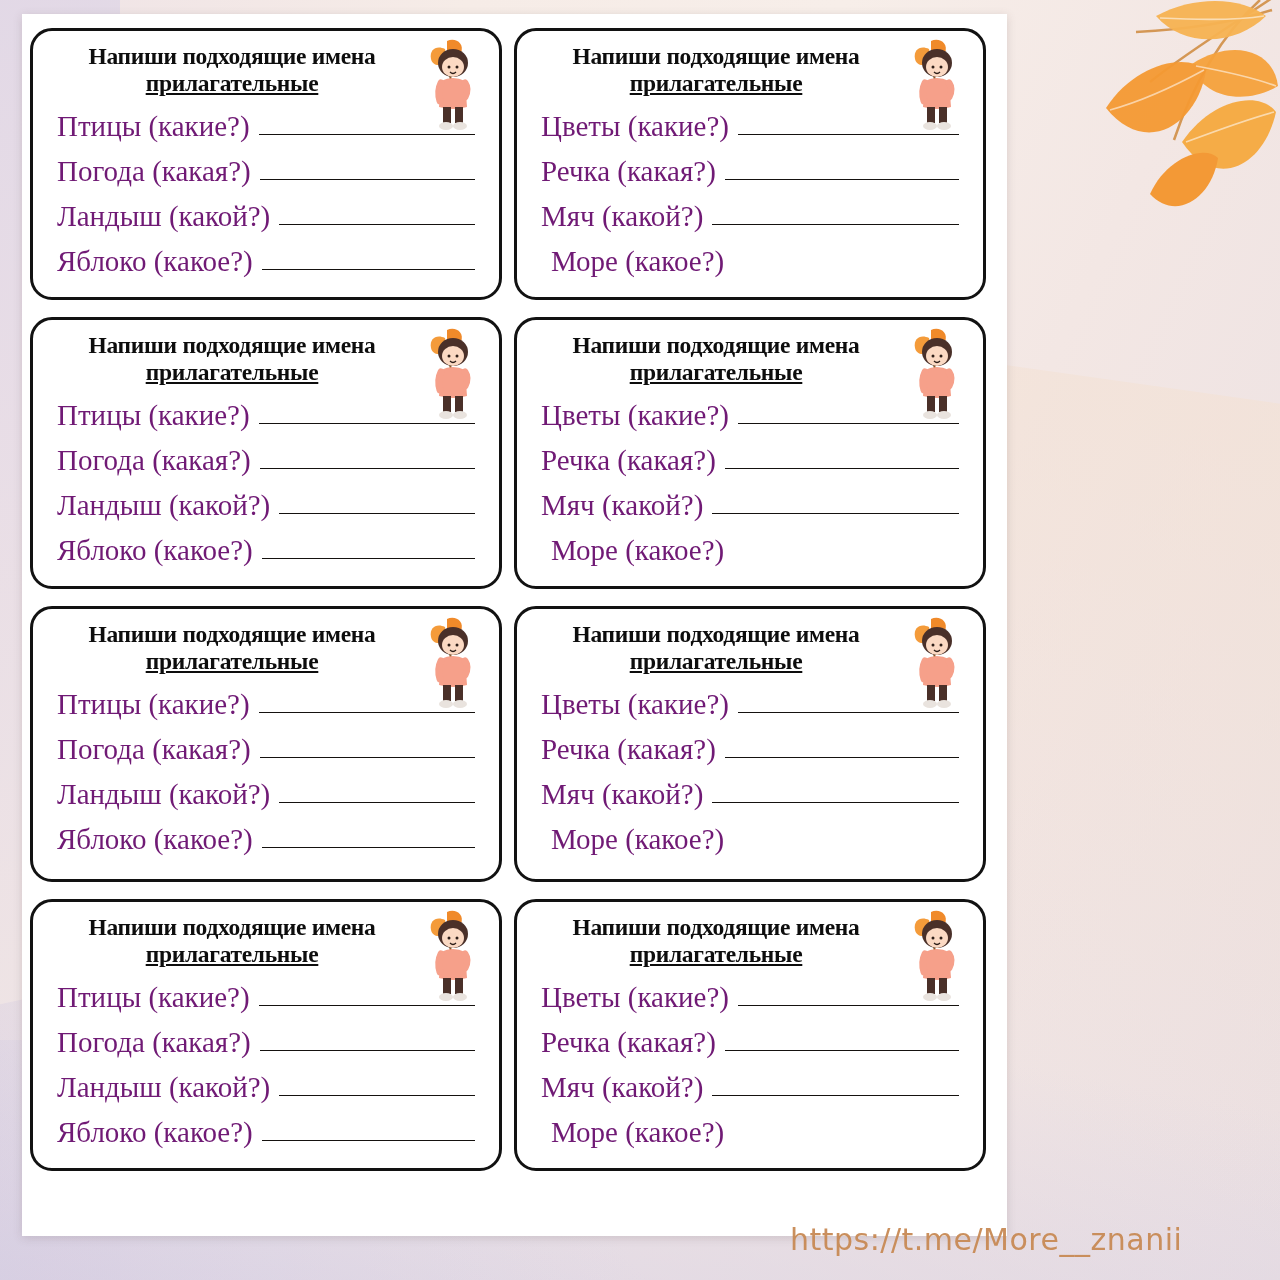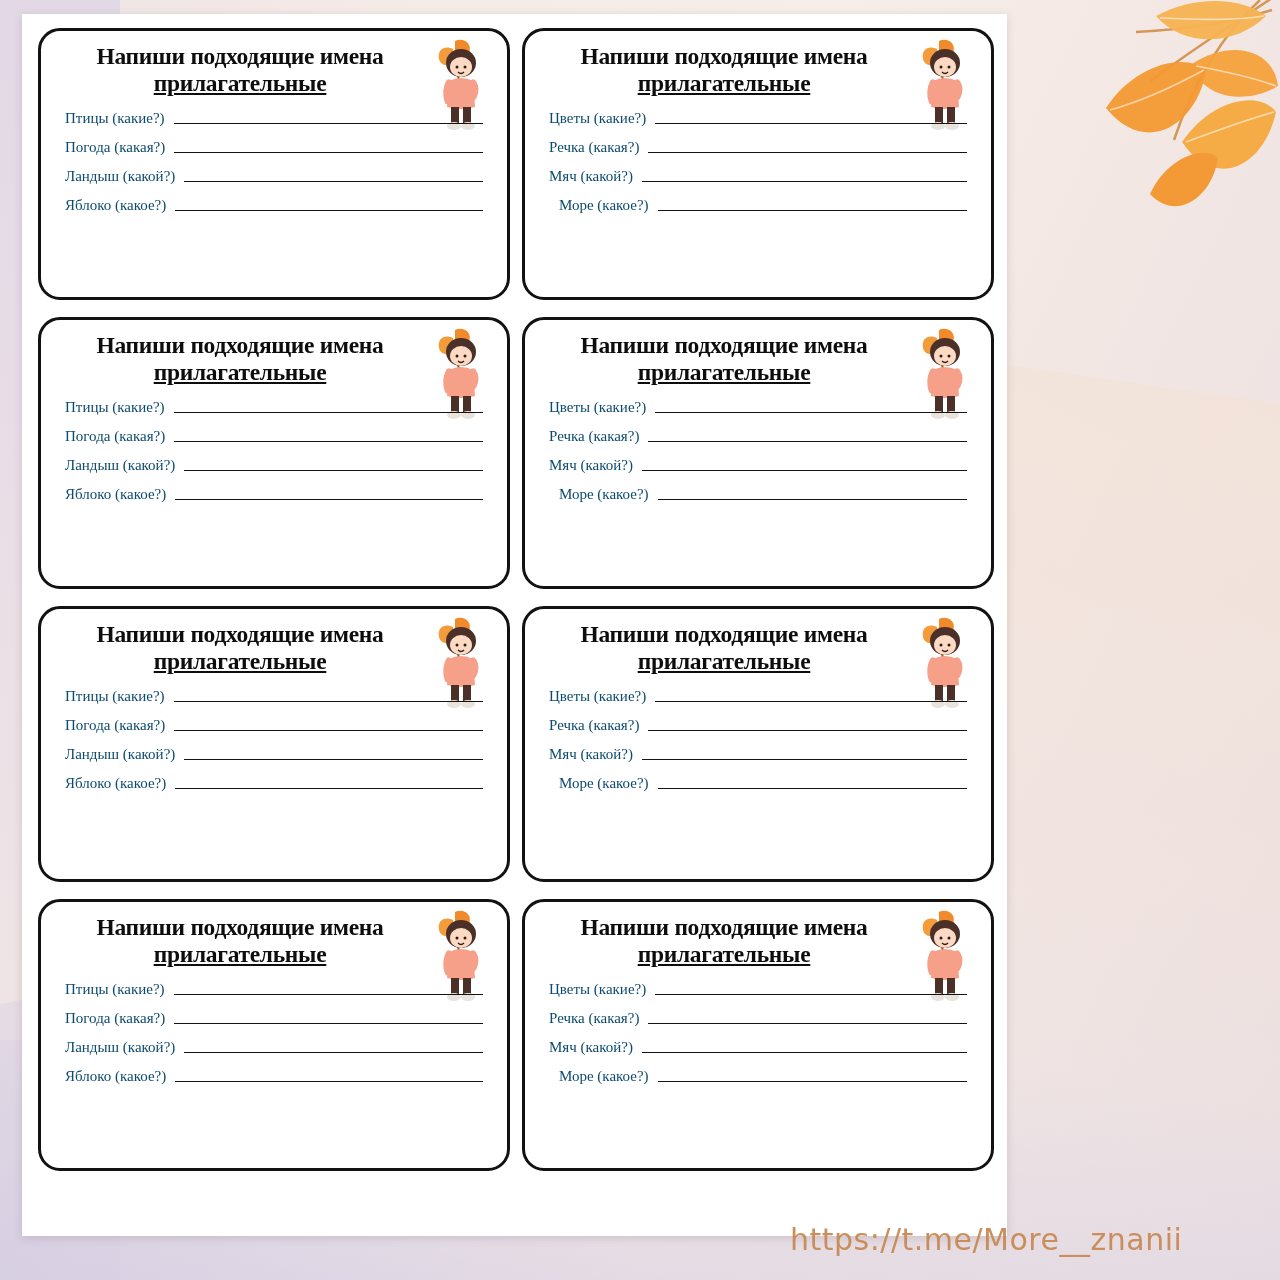--- a/index.html
+++ b/index.html
@@ -67,21 +67,21 @@
     left: 22px;
     top: 14px;
     width: 985px;
     height: 1222px;
     background: #ffffff;
     box-shadow: 0 2px 9px rgba(90,70,70,.18);
   }
 
   .cards {
     position: absolute;
-    left: 8px; top: 0;
+    left: 0; top: 0;
     width: 985px;
     padding: 14px 8px 0 8px;
     box-sizing: border-box;
     display: flex;
     flex-wrap: wrap;
     gap: 17px 12px;
   }
 
   .card {
     position: relative;
@@ -106,37 +106,37 @@
     padding: 2px 74px 0 6px;
   }
   .card-title .l2 { display: block; text-decoration: underline; }
 
   .fields {
     margin-top: 14px;
     padding-left: 6px;
   }
   .field {
     display: flex;
-    align-items: center;
-    font-size: 15px;
-    color: #0c4a6e;
+    align-items: flex-start;
+    font-size: 29px;
+    color: #701a75;
     margin-bottom: 12px;
     white-space: nowrap;
   }
   .field .lbl { flex: none; }
   .field .line {
     flex: 1 1 auto;
     margin-left: 9px;
     border-bottom: 1.6px solid #15120f;
     height: 0.9em;
     position: relative;
     top: -2px;
     margin-right: 6px;
   }
-  .field.indent { padding-left: 10px; }
+  .field.indent { padding-left: 10px; flex-direction: column; }
 
   
   .kid {
     position: absolute;
     right: 16px;
     top: 6px;
     width: 76px;
     height: 96px;
   }
 

